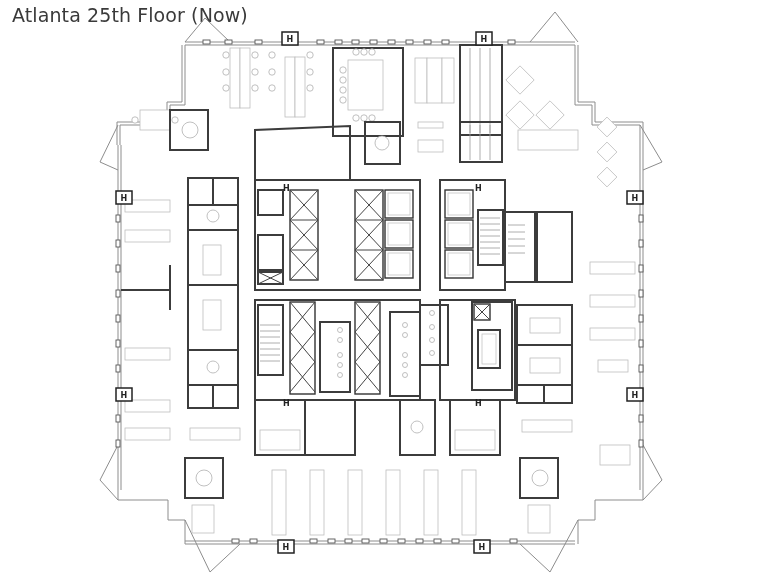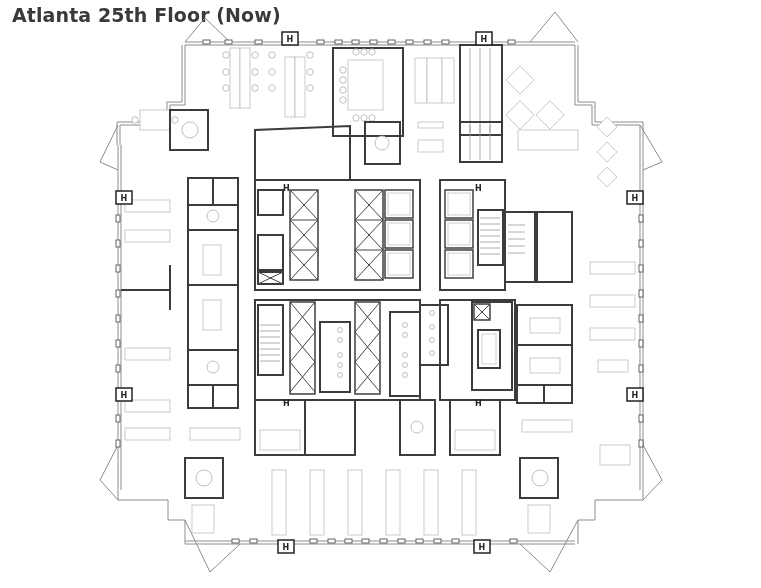--- a/index.html
+++ b/index.html
@@ -1,17 +1,17 @@
 <!DOCTYPE html>
 <html><head>
 <meta charset="utf-8">
 <style>
   html,body{margin:0;padding:0;background:#ffffff;}
   body{width:761px;height:588px;overflow:hidden;position:relative;font-family:"DejaVu Sans","Liberation Sans",sans-serif;}
-  .title{position:absolute;left:12px;top:4px;font-size:19px;color:#3a3a3a;letter-spacing:0.1px;font-family:"DejaVu Sans",sans-serif;font-weight:bold;}
+  .title{position:absolute;left:12px;top:4px;font-size:19px;color:#3a3a3a;letter-spacing:0.1px;font-family:"DejaVu Sans",sans-serif;font-weight:normal;}
   svg{position:absolute;left:0;top:0;}
   .wall{stroke:#3c3c3c;stroke-width:2;fill:none;}
   .thin{stroke:#9a9a9a;stroke-width:0.8;fill:none;}
   .light{stroke:#c4c4c4;stroke-width:0.8;fill:none;}
   .glass{stroke:#8d8d8d;stroke-width:1;fill:none;}
   .shaft{stroke:#333;stroke-width:1.4;fill:#fff;}
   .shaftx{stroke:#444;stroke-width:1;}
   .hbox{fill:#fff;stroke:#222;stroke-width:1.5;}
   .htext{font-family:"DejaVu Sans",sans-serif;font-size:8px;font-weight:bold;fill:#222;}
   .chair{fill:#fff;stroke:#b0b0b0;stroke-width:0.8;}

